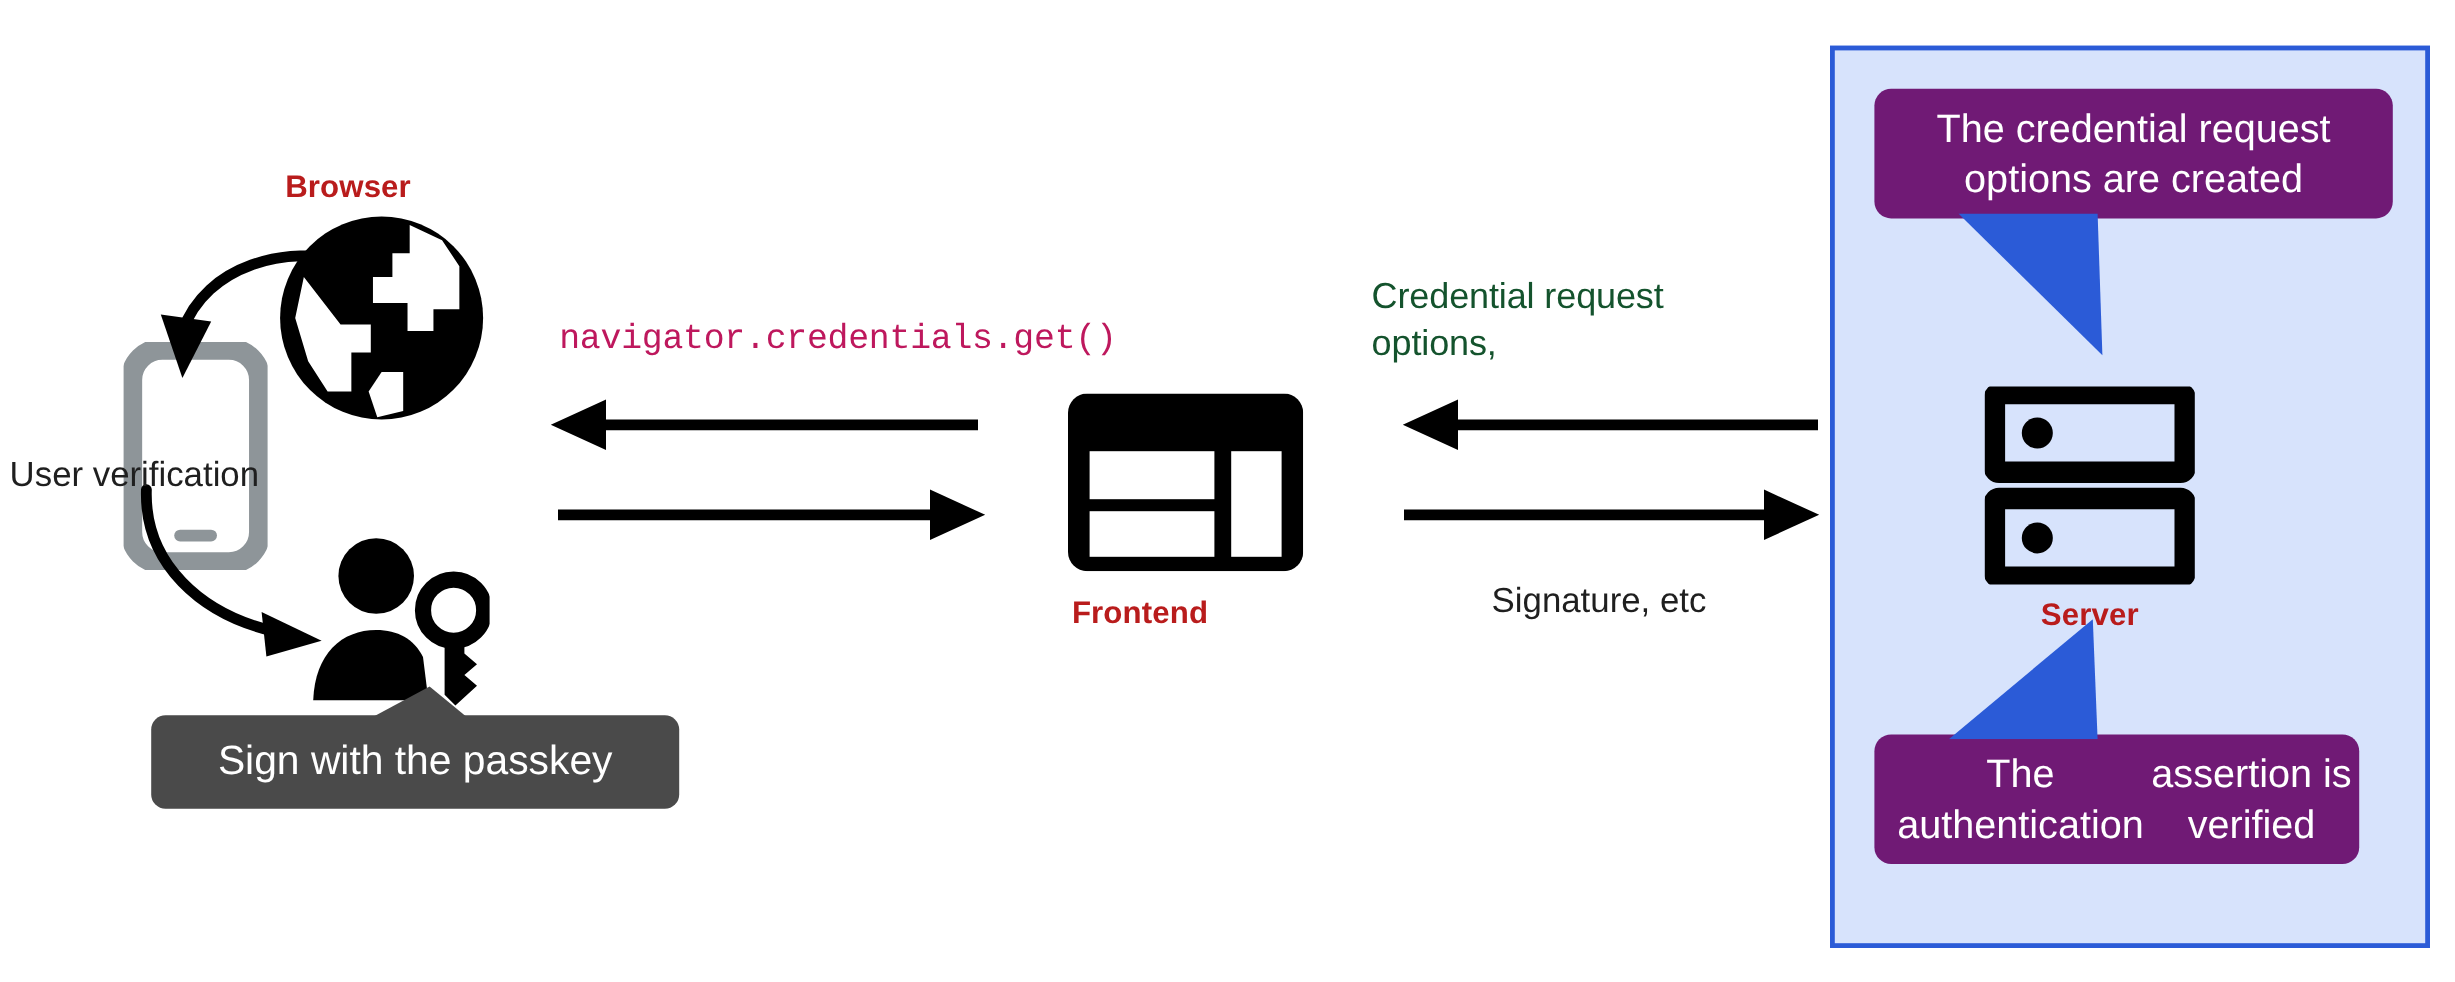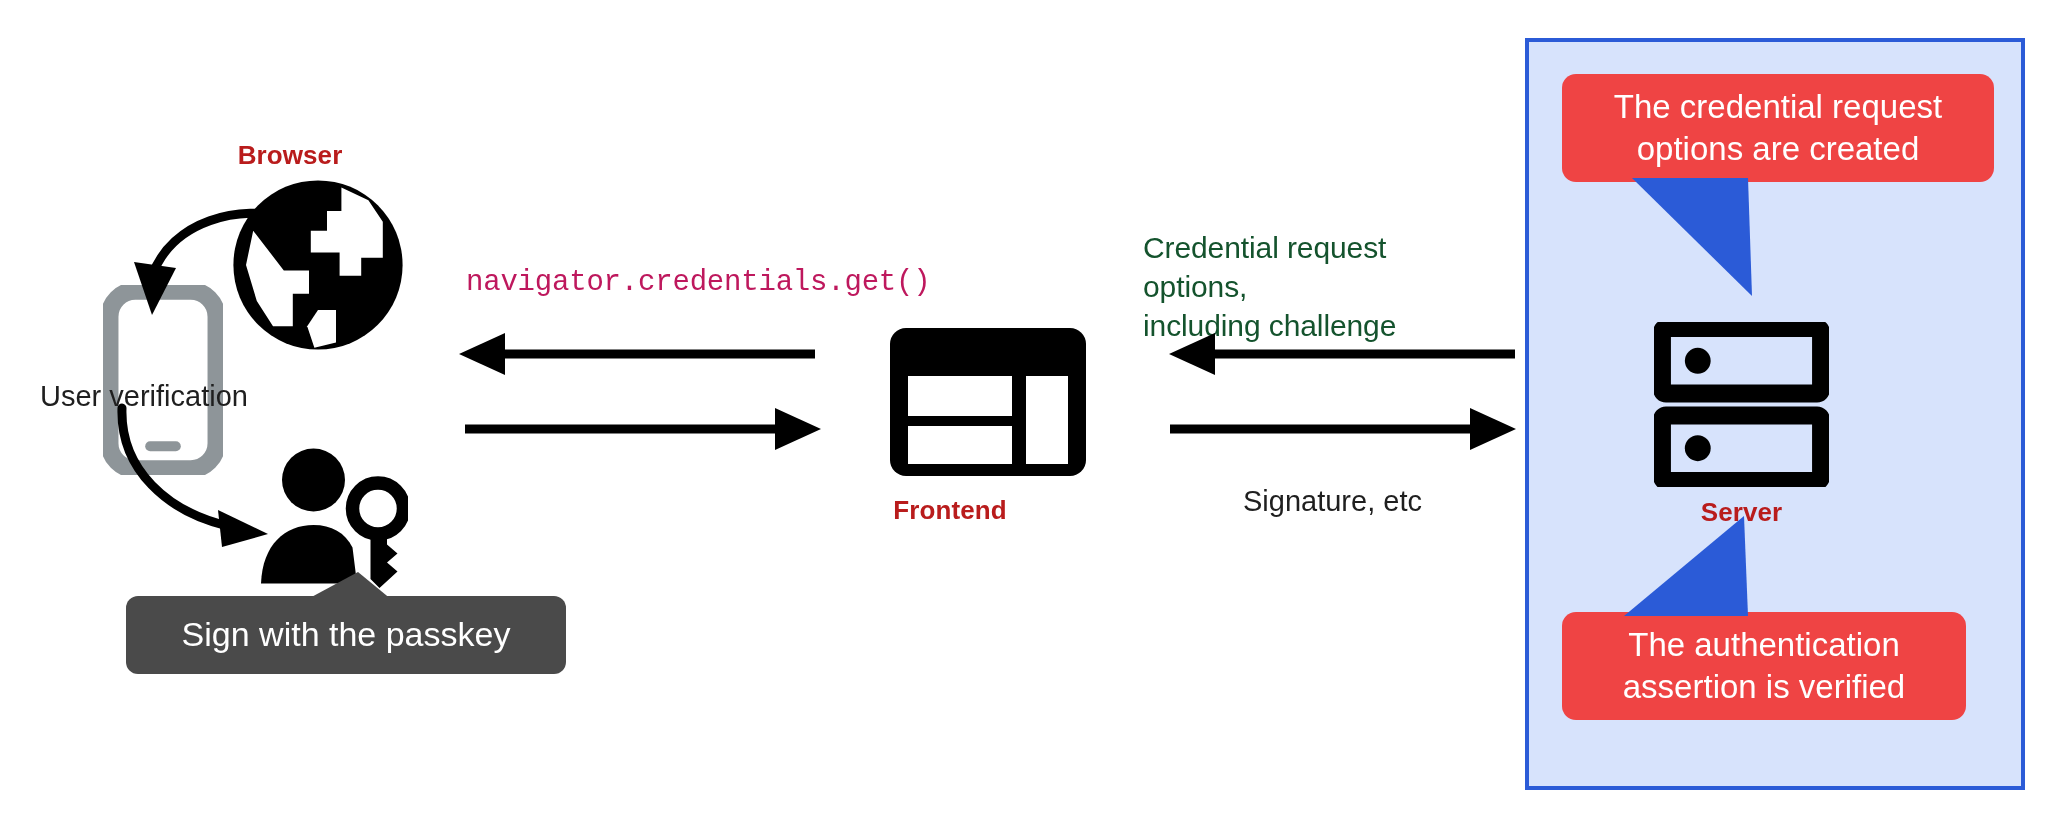--- a/index.html
+++ b/index.html
@@ -33,21 +33,21 @@
 
   
   .callout{
     border-radius:14px;
     font-family:"Liberation Sans", sans-serif;
     font-size:33px;line-height:1.28;text-align:center;
     display:flex;align-items:center;justify-content:center;
     box-sizing:border-box;
   }
   .callout.dark{background:#4a4a4a;color:#ffffff;font-size:34px;border-radius:12px;text-align:center;}
-  .callout.blue{background:#ef4444;color:#ffffff;}
+  .callout.blue{background:#701a75;color:#ffffff;}
 
   
   #server-panel{
     background:#D7E3FC;
     border:4px solid #2B5BD7;
     box-sizing:border-box;
   }
 </style>
 </head>
 <body>
@@ -80,21 +80,21 @@
     </svg>
   </div>
 
   <div class="abs" style="left:110px;top:400px;width:230px;height:160px;">
     <svg viewBox="0 0 230 160" width="230" height="160" aria-hidden="true">
       <path d="M12 8 C10 70 58 112 118 126" fill="none" stroke="#000000" stroke-width="9" stroke-linecap="round"></path>
       <path d="M158 134 L108 110 L112 147 Z" fill="#000000"></path>
     </svg>
   </div>
 
-  <div class="abs small-label" style="left:8px;top:380px;margin-left:32px;">User verification</div>
+  <div class="abs small-label" style="left:8px;top:380px;">User verification</div>
 
   <div class="abs" style="left:258px;top:445px;width:150px;height:145px;">
     <svg viewBox="0 0 100 96" width="150" height="145" aria-hidden="true">
       <circle cx="37" cy="23" r="21" fill="#000000"></circle>
       <path d="M2 92 C3 66 18 53 37 53 C49 53 58 58 63 68 L66 92 Z" fill="#000000"></path>
       <circle cx="80" cy="42" r="17" fill="none" stroke="#000000" stroke-width="9"></circle>
       <path d="M75 58 L86 58 L86 66 L93 72 L86 78 L93 84 L81 95 L75 89 Z" fill="#000000"></path>
     </svg>
   </div>
 
@@ -127,21 +127,20 @@
       <rect x="0" y="0" width="98" height="74" rx="8" ry="8" fill="#000000"></rect>
       <rect x="9" y="24" width="52" height="20" fill="#ffffff"></rect>
       <rect x="9" y="49" width="52" height="19" fill="#ffffff"></rect>
       <rect x="68" y="24" width="21" height="44" fill="#ffffff"></rect>
     </svg>
   </div>
   <div class="abs node-label" style="left:852px;top:495px;width:196px;">Frontend</div>
 
   <div class="abs flow-label" style="left:1143px;top:228px;width:330px;">
     <div>Credential request options,</div>
-    <div>including challenge</div>
   </div>
 
   <div class="abs" style="left:1165px;top:330px;width:355px;height:48px;">
     <svg viewBox="0 0 355 48" width="355" height="48" aria-hidden="true">
       <line x1="40" y1="24" x2="350" y2="24" stroke="#000000" stroke-width="9"></line>
       <path d="M4 24 L50 3 L50 45 Z" fill="#000000"></path>
     </svg>
   </div>
 
   <div class="abs" style="left:1165px;top:405px;width:355px;height:48px;">
@@ -172,21 +171,21 @@
         <rect x="4" y="47" width="80" height="33" rx="2" fill="none" stroke="#000000" stroke-width="9"></rect>
         <circle cx="22" cy="63.5" r="6.5" fill="#000000"></circle>
       </svg>
     </div>
     <div class="abs node-label" style="left:125px;top:455px;width:175px;">Server</div>
 
     <div class="abs" style="left:33px;top:570px;width:432px;height:108px;">
       <svg class="abs" style="left:0;top:-96px;" viewBox="0 0 432 100" width="432" height="100" aria-hidden="true">
         <path d="M182 0 L186 100 L62 100 Z" fill="#2B5BD7"></path>
       </svg>
-      <div class="callout blue" style="width:404px;height:108px;flex-direction:column;">
+      <div class="callout blue" style="width:404px;height:108px;flex-direction:row;padding-left:19px;">
         <div>The authentication</div>
         <div>assertion is verified</div>
       </div>
     </div>
 
   </div>
 
 </div>
 
 </body></html>

